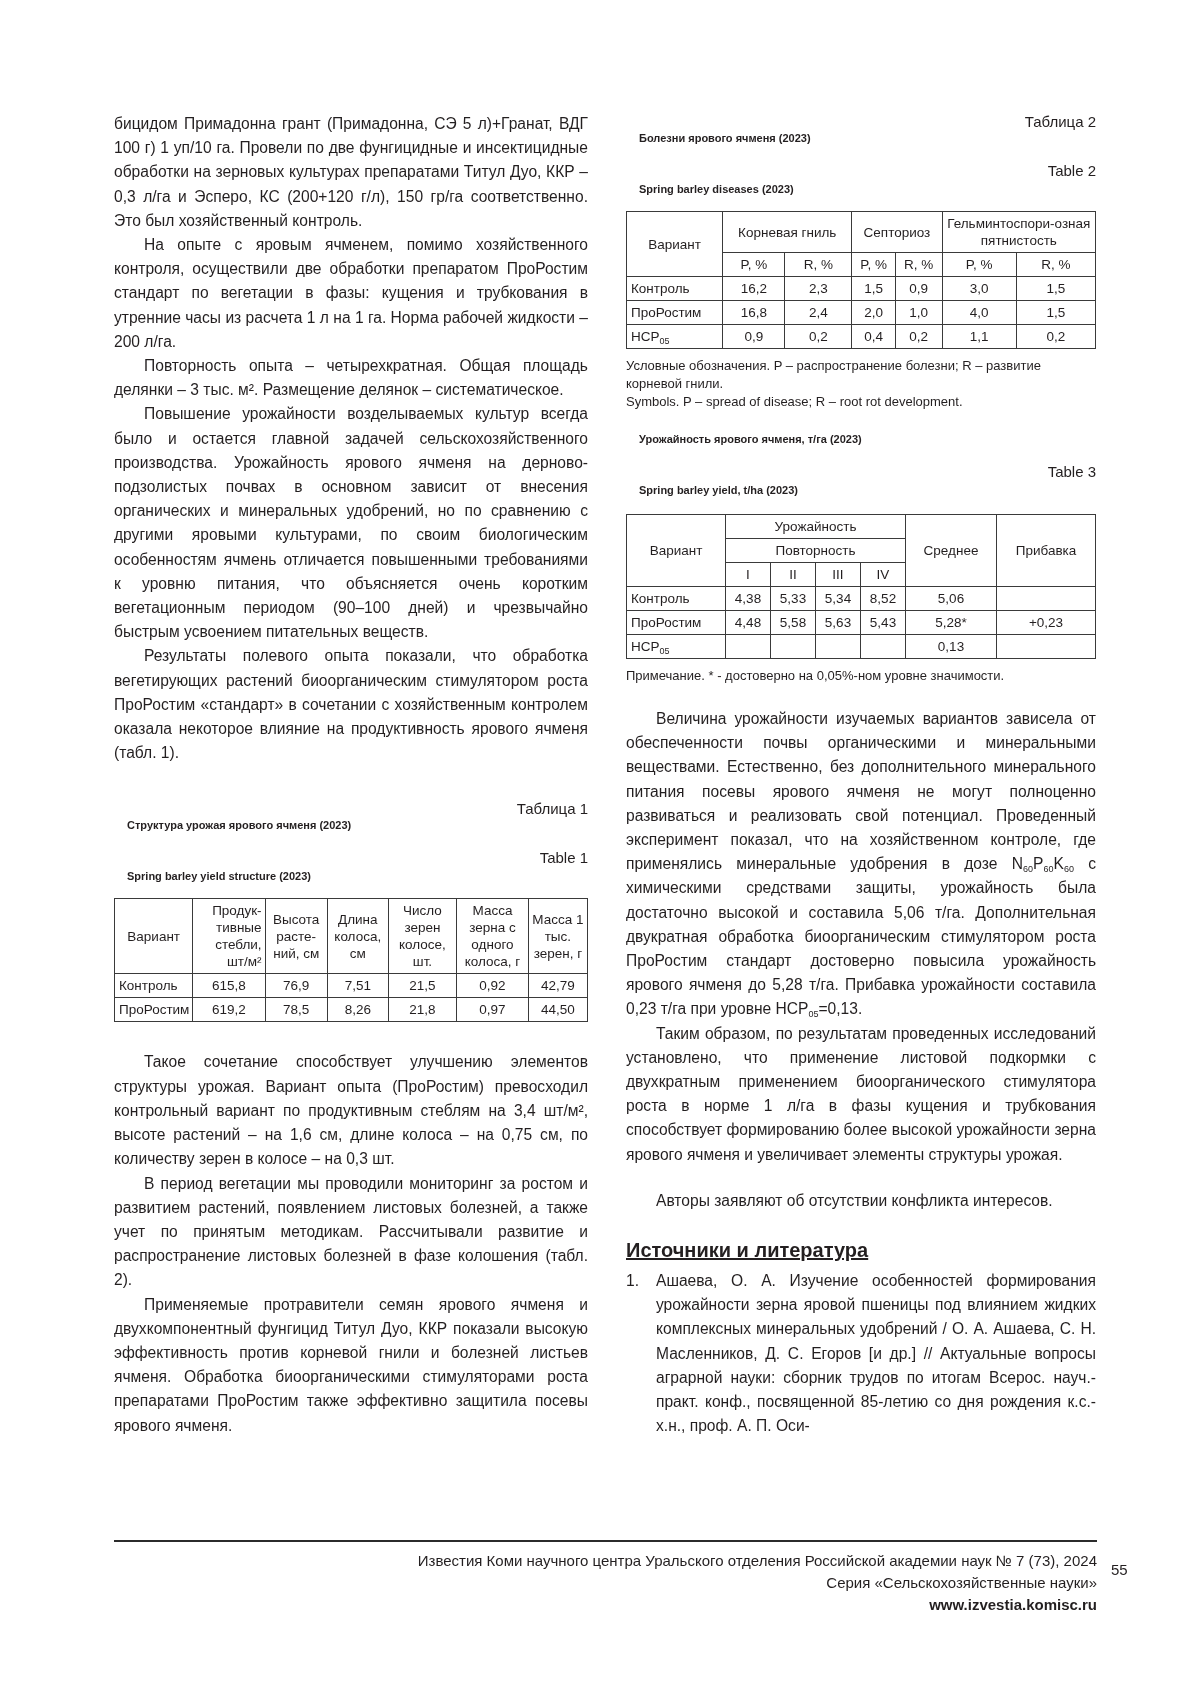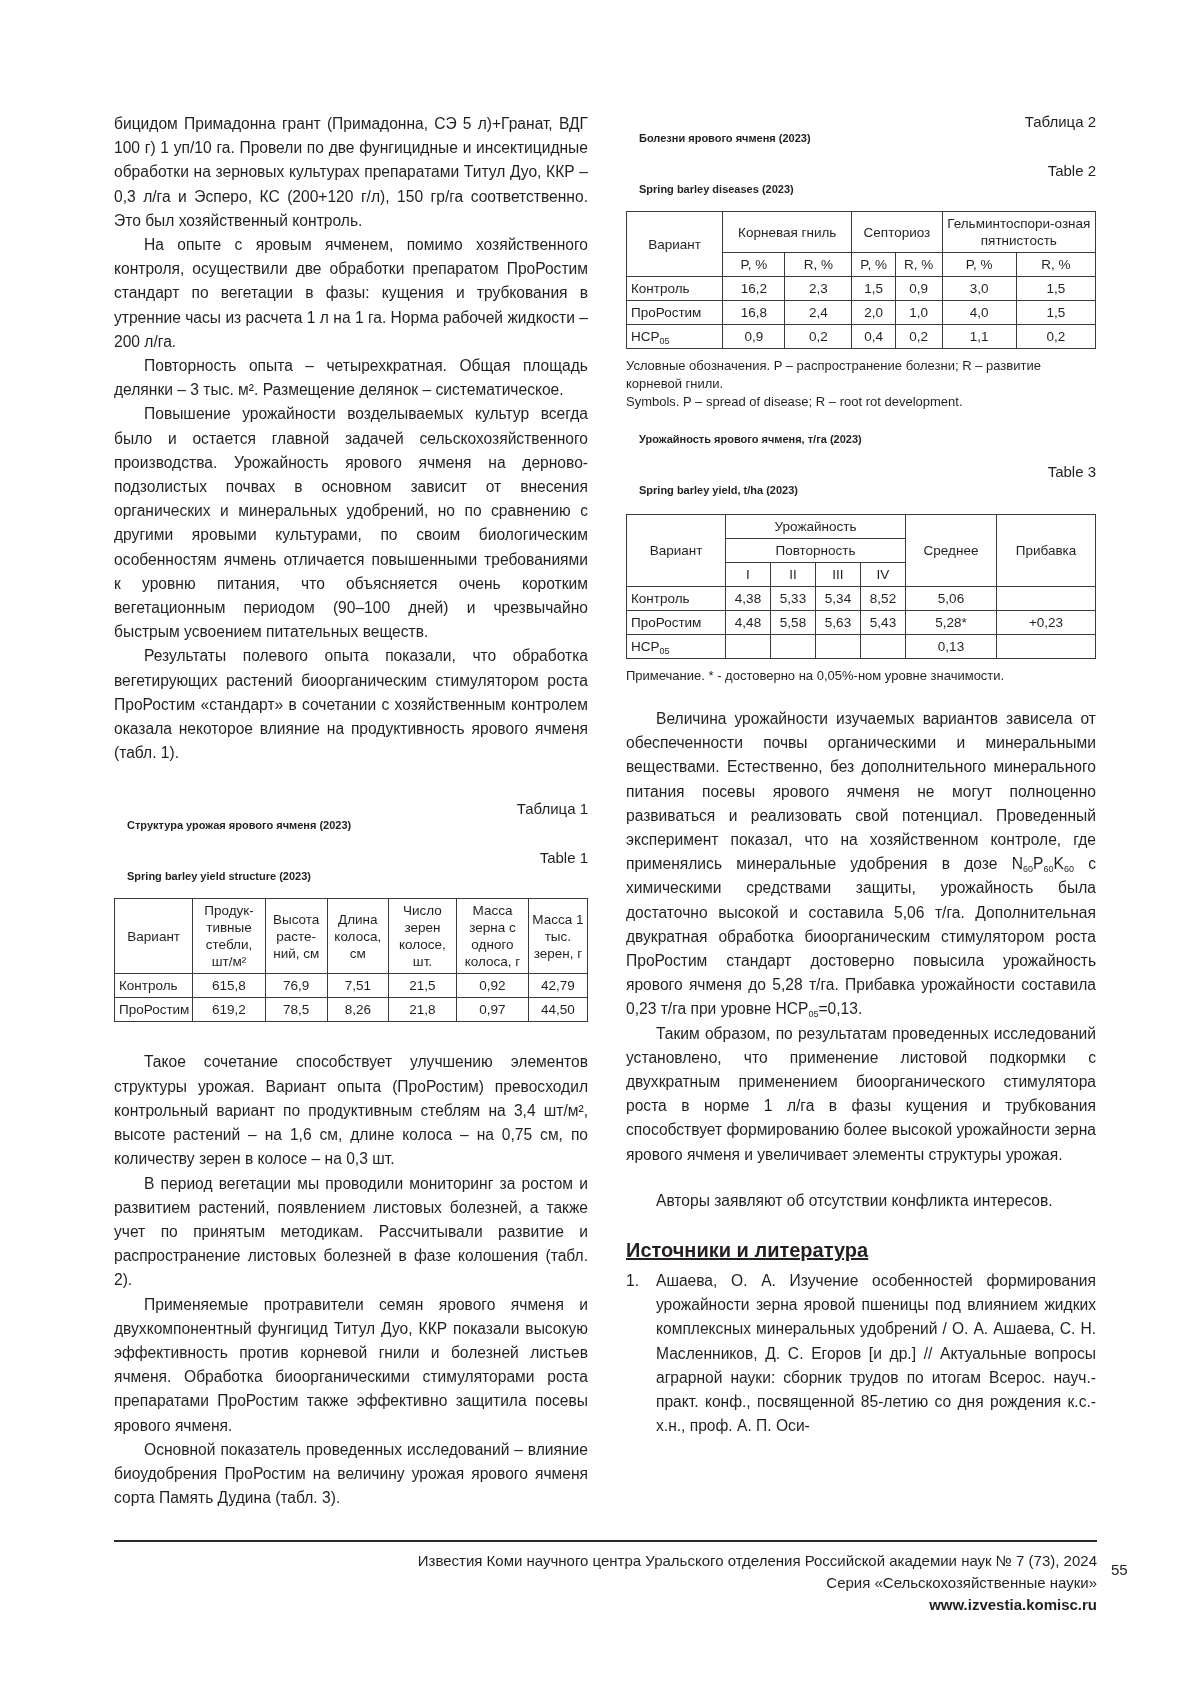--- a/index.html
+++ b/index.html
@@ -39,21 +39,21 @@
 
   <div style="margin-top:34px;">
     <p class="tcap-r">Таблица 1</p>
     <p class="tcap-c" style="margin-top:-4px;">Структура урожая ярового ячменя (2023)</p>
     <p class="tcap-r" style="margin-top:2px;">Table 1</p>
     <p class="tcap-c" style="margin-top:-2px;margin-bottom:12px;">Spring barley yield structure (2023)</p>
     <table class="dt">
       <tbody>
           <tr>
         <th>Вариант</th>
-        <th style="width:70px;">Продук-тивные стебли, шт/м²</th>
+        <th style="width:70px;text-align:right;">Продук-тивные стебли, шт/м²</th>
         <th style="width:58px;">Высота расте-ний, см</th>
         <th style="width:56px;">Длина колоса, см</th>
         <th style="width:66px;">Число зерен колосе, шт.</th>
         <th style="width:70px;">Масса зерна с одного колоса, г</th>
         <th style="width:56px;">Масса 1 тыс. зерен, г</th>
       </tr>
       <tr>
         <td class="lbl">Контроль</td>
         <td>615,8</td>
         <td>76,9</td>
@@ -72,21 +72,20 @@
         <td>44,50</td>
       </tr>
     </tbody>
       </table>
   </div>
 
   <div style="margin-top:28px;">
     <p class="p ind">Такое сочетание способствует улучшению элементов структуры урожая. Вариант опыта (ПроРостим) превосходил контрольный вариант по продуктивным стеблям на 3,4 шт/м², высоте растений – на 1,6 см, длине колоса – на 0,75 см, по количеству зерен в колосе – на 0,3 шт.</p>
     <p class="p ind">В период вегетации мы проводили мониторинг за ростом и развитием растений, появлением листовых болезней, а также учет по принятым методикам. Рассчитывали развитие и распространение листовых болезней в фазе колошения (табл. 2).</p>
     <p class="p ind">Применяемые протравители семян ярового ячменя и двухкомпонентный фунгицид Титул Дуо, ККР показали высокую эффективность против корневой гнили и болезней листьев ячменя. Обработка биоорганическими стимуляторами роста препаратами ПроРостим также эффективно защитила посевы ярового ячменя.</p>
-    <p class="p ind">Основной показатель проведенных исследований – влияние биоудобрения ПроРостим на величину урожая ярового ячменя сорта Память Дудина (табл. 3).</p>
   </div>
 </div>
 
 <div id="right" class="col">
   <div>
     <p class="tcap-r">Таблица 2</p>
     <p class="tcap-c" style="margin-top:-4px;">Болезни ярового ячменя (2023)</p>
     <p class="tcap-r" style="margin-top:2px;">Table 2</p>
     <p class="tcap-c" style="margin-top:-2px;margin-bottom:12px;">Spring barley diseases (2023)</p>
     <table class="dt">

